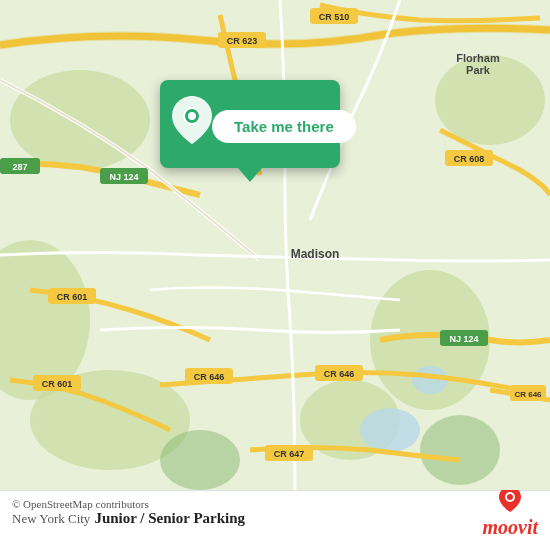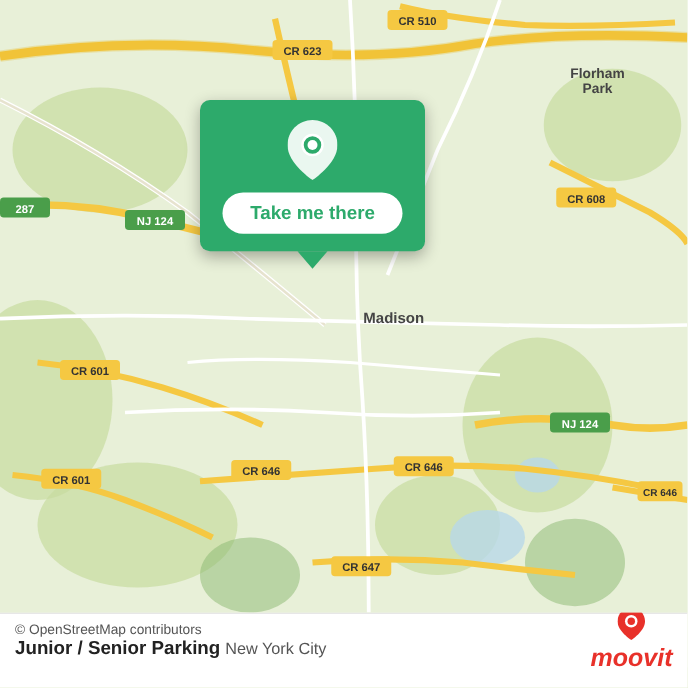--- a/index.html
+++ b/index.html
@@ -29,21 +29,21 @@
 
     
     #popup-card {
       position: absolute;
       top: 80px;
       left: 160px;
       width: 180px;
       background: #2daa6b;
       border-radius: 8px;
       display: flex;
-      flex-direction: column;
+      flex-direction: row;
       align-items: center;
       padding: 18px 12px 14px;
       box-shadow: 0 4px 12px rgba(0,0,0,0.3);
     }
 
     #popup-card::after {
       content: '';
       position: absolute;
       bottom: -14px;
       left: 50%;
@@ -78,20 +78,21 @@
 
     
     #bottom-bar {
       width: 550px;
       height: 44px;
       background: white;
       display: flex;
       align-items: center;
       padding: 0 12px;
       border-top: 1px solid #e0e0e0;
+      font-family: Liberation Serif, serif;
     }
 
     #moovit-logo {
       margin-left: auto;
       display: flex;
       align-items: center;
       gap: 4px;
       flex-direction: column;
     }
 
@@ -237,22 +238,22 @@
       </svg>
     </div>
     <button id="take-me-there-btn">Take me there</button>
   </div>
 </div>
 
 <div id="bottom-bar">
   <div class="bottom-text-group">
     <span id="osm-credit">© OpenStreetMap contributors</span>
     <div style="display:flex; align-items:baseline; gap:4px;">
+      <span id="location-subtitle">New York City</span>
       <span id="location-title">Junior / Senior Parking</span>
-      <span id="location-subtitle">New York City</span>
     </div>
   </div>
   <div id="moovit-logo">
     <svg id="moovit-pin" viewBox="0 0 22 26" xmlns="http://www.w3.org/2000/svg">
       <path d="M11,0 C5,0 0,5 0,11 C0,19 11,26 11,26 C11,26 22,19 22,11 C22,5 17,0 11,0 Z" fill="#e8312a"></path>
       <circle cx="11" cy="11" r="5" fill="white"></circle>
       <circle cx="11" cy="11" r="3" fill="#e8312a"></circle>
     </svg>
     <span id="moovit-text">moovit</span>
   </div>

